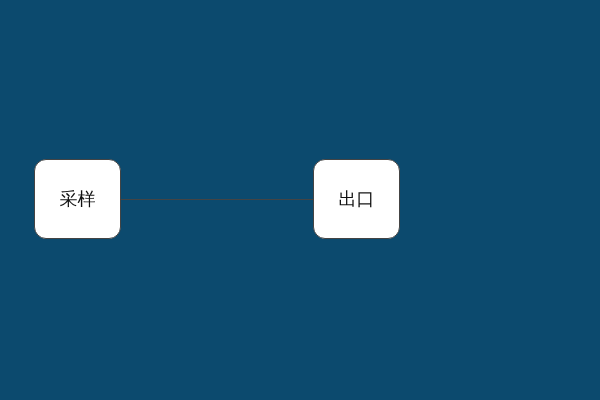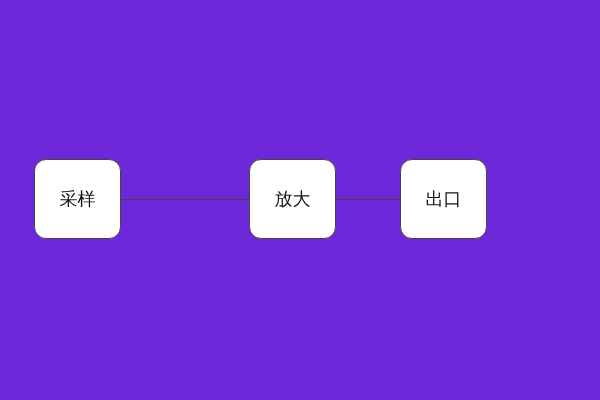--- a/index.html
+++ b/index.html
@@ -4,21 +4,21 @@
 <style>
   html, body {
     margin: 0;
     padding: 0;
     background: #ffffff;
   }
   .canvas {
     position: relative;
     width: 600px;
     height: 400px;
-    background: #6d28d9;
+    background: #0c4a6e;
     font-family: "Liberation Sans", "DejaVu Sans", sans-serif;
     overflow: hidden;
   }
   .flow-row {
     position: absolute;
     left: 34px;
     top: 159px;
     height: 80px;
     display: flex;
     align-items: center;
@@ -56,23 +56,20 @@
 
     <div class="flow-node">
       <span class="label">采样</span>
     </div>
 
     <div class="connector"></div>
 
 
     <div class="connector"></div>
 
-    <div class="flow-node">
-      <span class="label">放大</span>
-    </div>
 
     <div class="connector"></div>
 
     <div class="flow-node">
       <span class="label">出口</span>
     </div>
 
   </div>
 </div>
 

